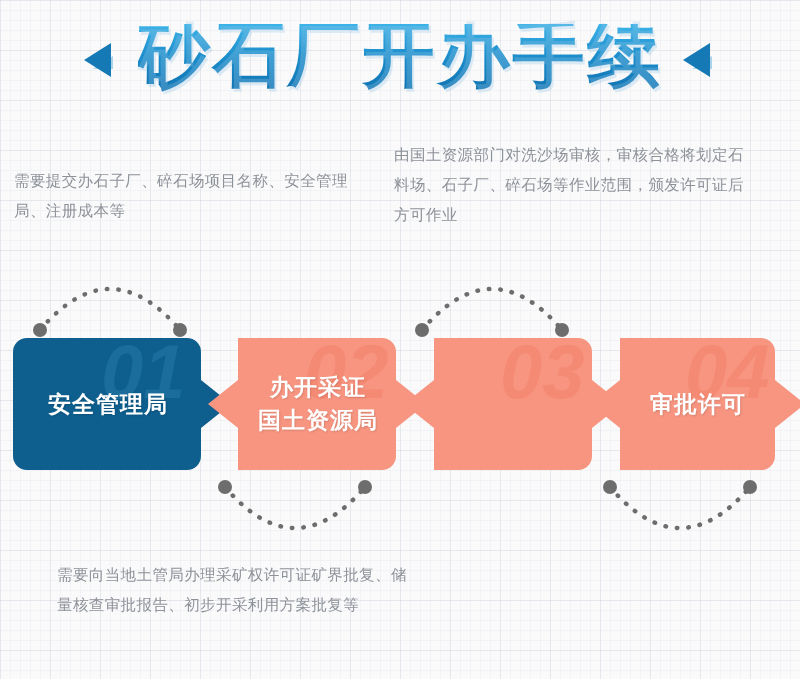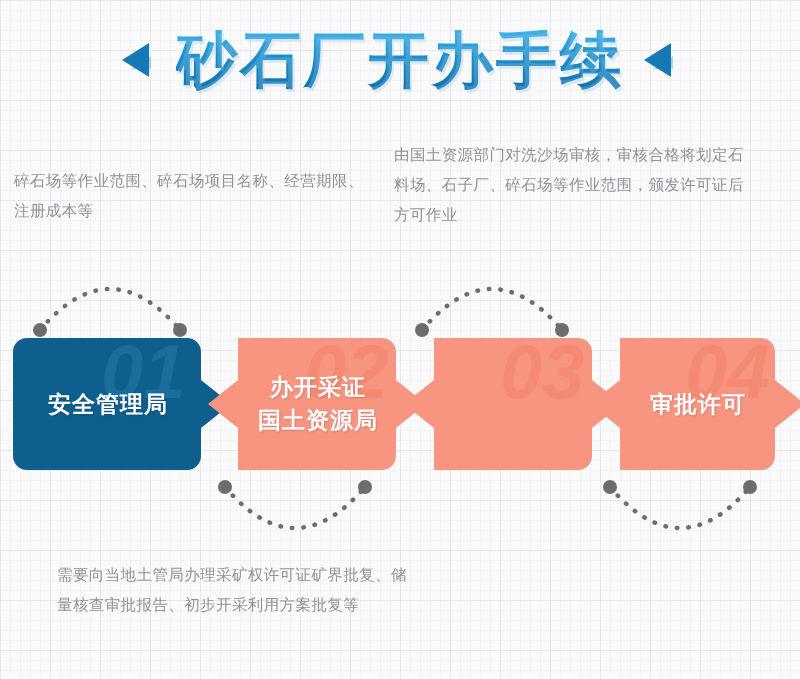--- a/index.html
+++ b/index.html
@@ -63,32 +63,32 @@
   }
   .tri-deco .tri-shadow {
     position: absolute;
     left: 9px; top: 16px;
     width: 0; height: 0;
     border-top: 13px solid transparent;
     border-bottom: 0 solid transparent;
     border-right: 20px solid rgba(155,205,232,0.85);
   }
   #title-text {
-    font-size: 61px;
+    font-size: 72px;
     font-weight: bold;
     letter-spacing: 3px;
     line-height: 1;
     background-image: linear-gradient(to bottom, #3cb3e8 0%, #1d8fcd 42%, #0e6fae 100%);
     -webkit-background-clip: text;
     background-clip: text;
     color: transparent;
     -webkit-text-fill-color: transparent;
     text-shadow: 2px 3px 0 rgba(150,200,230,0.30);
     white-space: nowrap;
-    font-family: Liberation Sans, sans-serif;
+    font-family: Liberation Mono, monospace;
   }
 
   
   .desc {
     position: absolute;
     color: #8d9198;
     font-size: 15.5px;
     line-height: 30px;
     letter-spacing: 0.4px;
   }
@@ -148,21 +148,21 @@
       <span class="tri-shadow"></span>
       <span class="tri-main"></span>
     </span>
     <span id="title-text">砂石厂开办手续</span>
     <span class="tri-deco">
       <span class="tri-shadow"></span>
       <span class="tri-main"></span>
     </span>
   </div>
 
-  <div class="desc" id="desc-1">碎石场等作业范围、碎石场项目名称、经营期限、注册成本等</div>
+  <div class="desc" id="desc-1">需要提交办石子厂、碎石场项目名称、安全管理局、注册成本等</div>
   <div class="desc" id="desc-2">由国土资源部门对洗沙场审核，审核合格将划定石料场、石子厂、碎石场等作业范围，颁发许可证后方可作业</div>
   <div class="desc" id="desc-3">需要向当地土管局办理采矿权许可证矿界批复、储量核查审批报告、初步开采利用方案批复等</div>
 
   <svg class="arc-svg" id="arc-1" width="160" height="82">
     <path d="M 10 72 Q 80 -10 150 72" fill="none" stroke="#6d6d6d" stroke-width="4.5" stroke-linecap="round" stroke-dasharray="0.5 11"></path>
     <circle cx="10" cy="72" r="7" fill="#6d6d6d"></circle>
     <circle cx="150" cy="72" r="7" fill="#6d6d6d"></circle>
   </svg>
 
   <svg class="arc-svg" id="arc-2" width="160" height="82">

